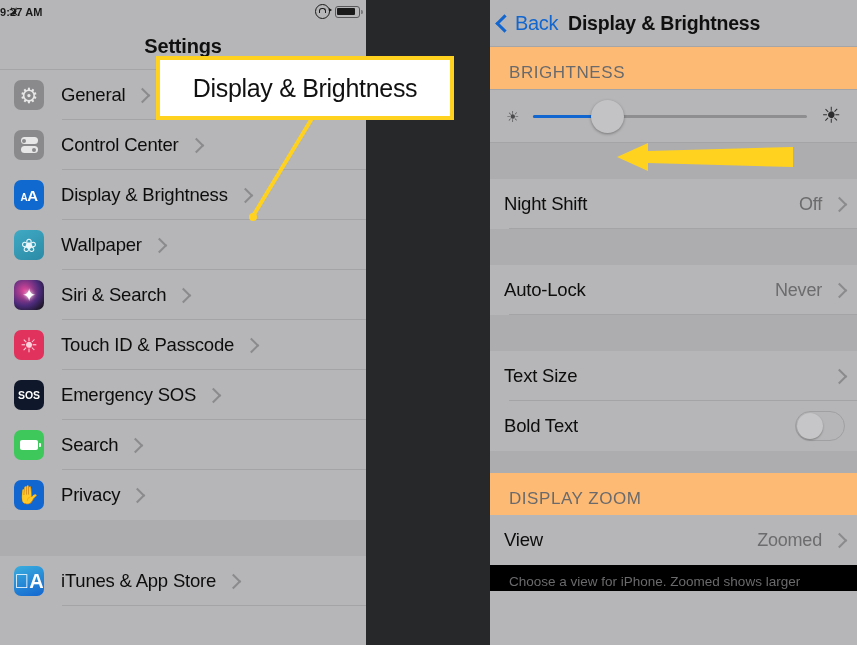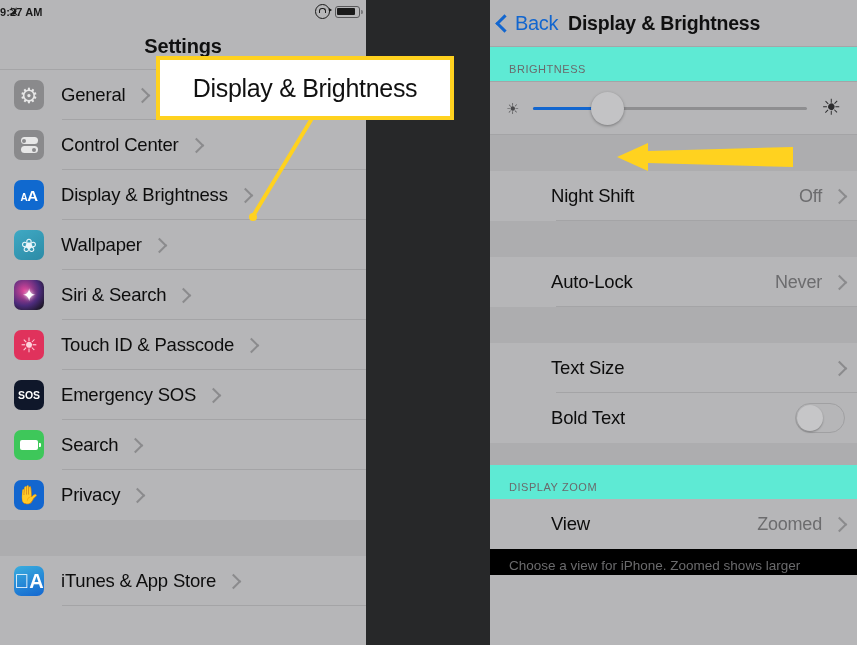--- a/index.html
+++ b/index.html
@@ -77,21 +77,21 @@
     display:flex;align-items:center;justify-content:center;
     margin-right:17px;color:#fff;font-size:13px;font-weight:bold;overflow:hidden;
   }
   .row-label{font-size:18.5px;color:#0d0d0d;letter-spacing:-.2px;}
   .row-value{margin-left:auto;font-size:18px;color:#6c6c6e;letter-spacing:-.2px;}
   .chev{
     margin-left:12px;margin-right:12px;width:9px;height:9px;
     border-top:2px solid #8b8b8d;border-right:2px solid #8b8b8d;
     transform:rotate(45deg);flex:0 0 9px;
   }
-  .row.noicon{margin-left:47px;}
+  .row.noicon{}
   .row.noicon:after{left:19px;}
 
   
   .ic-gear{background:#8a8a8c;}
   .ic-cc{background:#8a8a8c;}
   .ic-db{background:#1069cf;}
   .ic-wp{background:linear-gradient(150deg,#3fa9c4,#2c8ba6);}
   .ic-siri{background:radial-gradient(circle at 35% 35%,#e0479b,#4b2b7a 55%,#111 95%);}
   .ic-touch{background:#e0325c;}
   .ic-sos{background:#0f172a;font-size:10.5px;}
@@ -108,21 +108,21 @@
   .flower{font-size:19px;line-height:1;color:#eaf6fa;}
   .siriglyph{font-size:17px;line-height:1;color:#fff;text-shadow:0 0 4px #fff;}
   .fingerprint{font-size:20px;line-height:1;color:#ffd3de;}
   .battglyph{width:18px;height:10px;border-radius:2px;background:#fff;position:relative;}
   .battglyph:after{content:"";position:absolute;right:-2.5px;top:3px;width:2px;height:4px;background:#fff;border-radius:0 1px 1px 0;}
   .handglyph{font-size:18px;line-height:1;color:#fff;}
   .appleA{font-size:20px;line-height:1;color:#fff;font-weight:bold;}
 
   
   .sect-header{
-    background:#5eead4;color:#6a6a6c;font-size:11px;letter-spacing:.55px;
+    background:#fdba74;color:#6a6a6c;font-size:17px;letter-spacing:.55px;
     padding:16px 0 6px 19px;
   }
   .sect-gap{background:#adadaf;}
   .slider-row{
     position:relative;height:54px;background:#b6b6b8;
     display:flex;align-items:center;padding:0 16px;box-sizing:border-box;
     border-top:1px solid #a4a4a6;border-bottom:1px solid #a4a4a6;
   }
   .sun-sm{font-size:15px;line-height:1;color:#4a4a4c;}
   .sun-lg{font-size:22px;line-height:1;color:#2c2c2e;}

